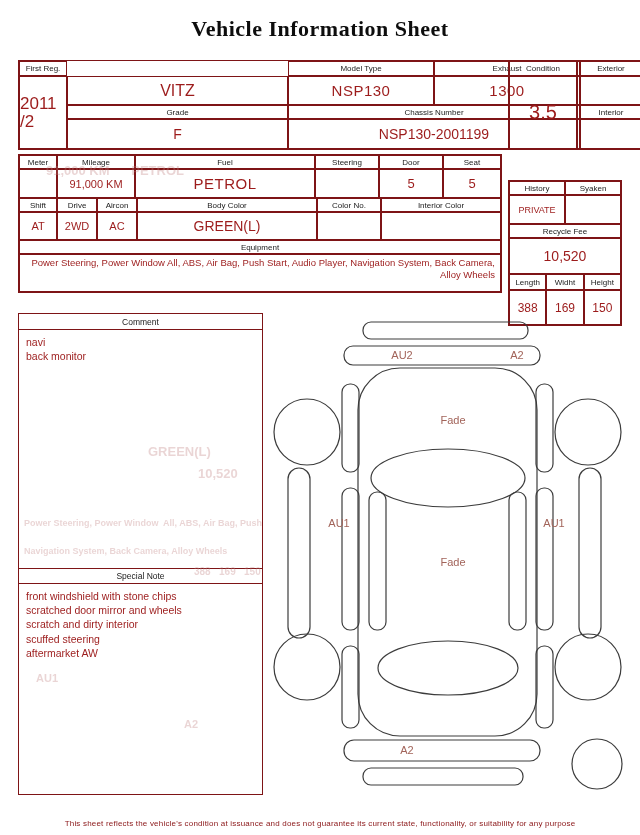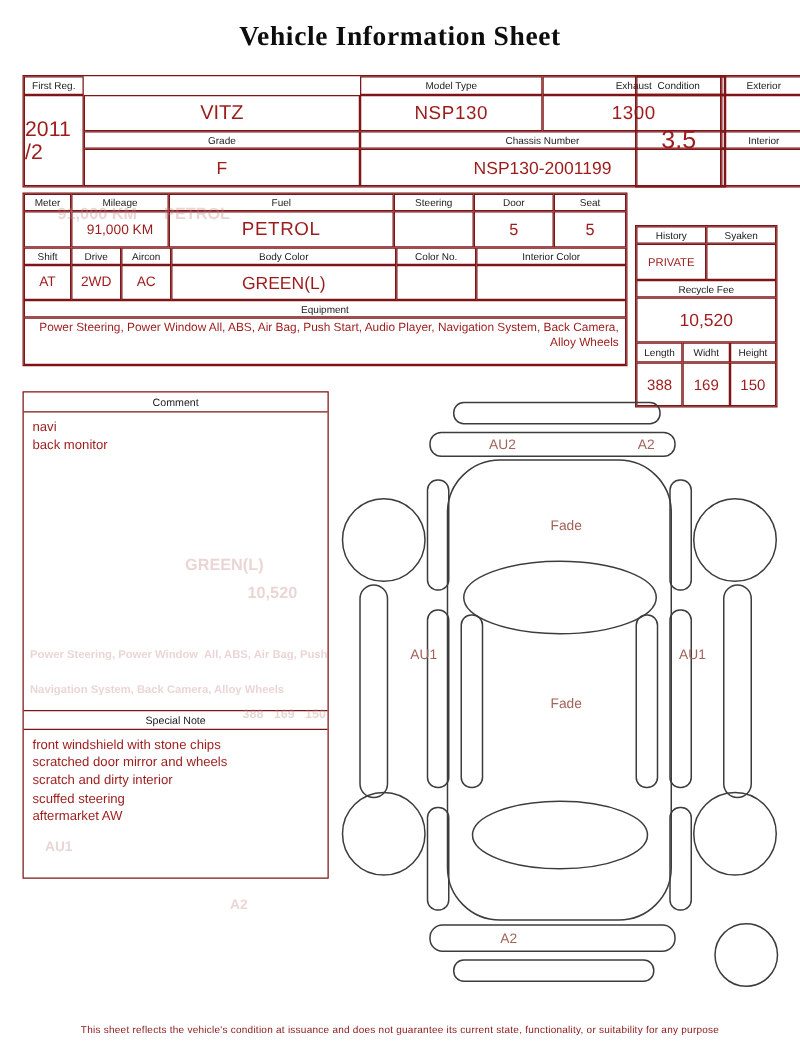--- a/index.html
+++ b/index.html
@@ -23,21 +23,21 @@
   #s2-left { left:18px; top:154px; width:484px; height:139px; display:flex; flex-direction:column; }
   #gridA { display:grid; grid-template-columns:38px 78px 180px 64px 64px 1fr; grid-template-rows:14px 29px; }
   #gridB { display:grid; grid-template-columns:38px 40px 40px 180px 64px 1fr; grid-template-rows:14px 28px; }
   .rowhdr { height:14px; }
   .equip-val { flex:1; justify-content:flex-start; align-items:flex-start; text-align:right;
                padding:2px 5px; font-size:9.5px; line-height:1.3; word-wrap:break-word; display:flex; }
   #s2-right { left:508px; top:154px; width:114px; height:146px; display:flex; flex-direction:column;margin-top:26px; }
   #gridC { display:grid; grid-template-columns:1fr 1fr; grid-template-rows:14px 29px; }
   .recycle-val { height:36px; }
   #gridD { display:grid; grid-template-columns:1fr 1fr 1fr; grid-template-rows:16px 1fr; flex:1; }
-  #notes { left:18px; top:313px; width:245px; height:390px; display:flex; flex-direction:column; }
+  #notes { left:18px; top:313px; width:245px; height:482px; display:flex; flex-direction:column; }
   .note-hdr { height:16px; display:flex; align-items:center; justify-content:center;
               font-size:8.5px; color:var(--lbl); border-bottom:1px solid var(--bc); }
   .special-hdr { border-top:1px solid var(--bc); }
   .note-body { padding:5px 7px; color:var(--rv); font-size:10.5px; line-height:1.35; position:relative; }
   #comment-body { height:238px; }
   #special-body { flex:1; }
   #diagram { position:absolute; left:268px; top:312px; width:366px; height:505px; }
   .footer { position:absolute; top:819px; left:0; width:100%; text-align:center;
             font-size:8px; color:#8a1517; letter-spacing:.2px; }
   .art { position:absolute; color:#c08080; opacity:.32; pointer-events:none; white-space:pre; font-weight:bold; }

